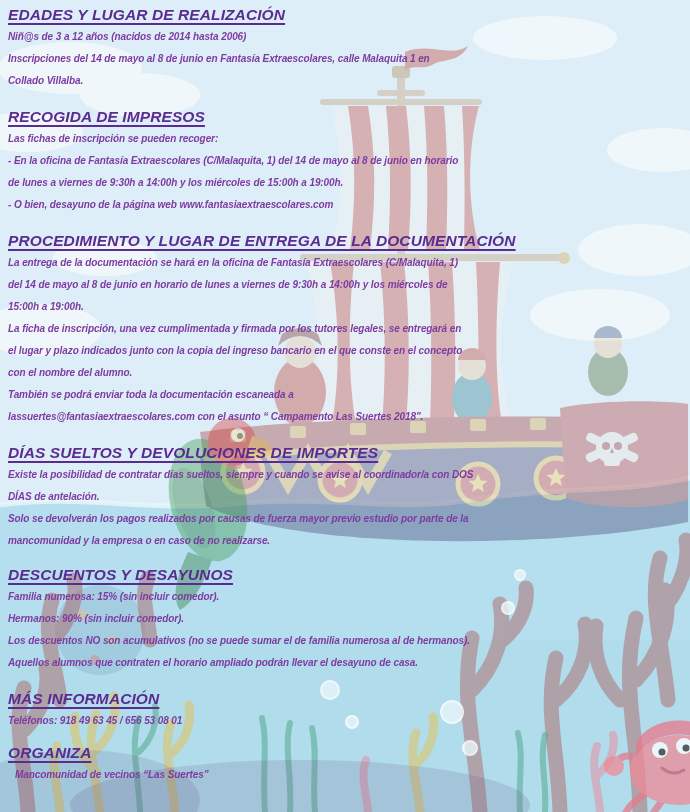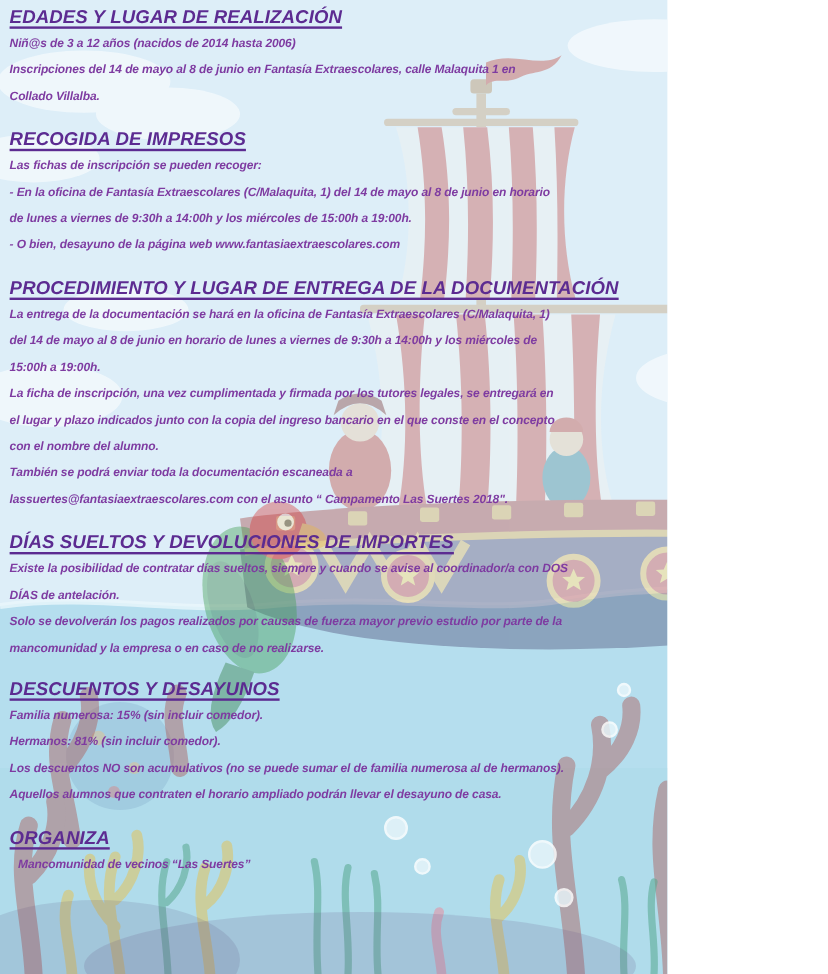--- a/index.html
+++ b/index.html
@@ -1,17 +1,17 @@
 <!DOCTYPE html>
 <html><head>
 <meta charset="utf-8">
 <style>
   html,body { margin:0; padding:0; }
   .page {
-    position:relative; width:556px; height:812px; overflow:hidden;
+    position:relative; width:690px; height:812px; overflow:hidden;
     background:#ddeef8;
     font-family:"Liberation Sans", sans-serif;
   }
   .bg { position:absolute; top:0; left:0; }
   .content { position:relative; padding:4px 0 0 8px; }
   .sec { margin-top:14px; }
   .content > .sec:first-child { margin-top:0; }
   .content > .sec:nth-child(5) { margin-top:12px; }
   .content > .sec:nth-child(6) { margin-top:14px; }
   .content > .sec:nth-child(7) { margin-top:10px; }
@@ -250,25 +250,29 @@
       <h2>DÍAS SUELTOS Y DEVOLUCIONES DE IMPORTES</h2>
       <div class="line">Existe la posibilidad de contratar días sueltos, siempre y cuando se avise al coordinador/a con DOS</div>
       <div class="line">DÍAS de antelación.</div>
       <div class="line">Solo se devolverán los pagos realizados por causas de fuerza mayor previo estudio por parte de la</div>
       <div class="line">mancomunidad y la empresa o en caso de no realizarse.</div>
     </section>
 
     <section class="sec">
       <h2>DESCUENTOS Y DESAYUNOS</h2>
       <div class="line">Familia numerosa: 15% (sin incluir comedor).</div>
-      <div class="line">Hermanos: 81% (sin incluir comedor).</div>
+      <div class="line">Hermanos: 90% (sin incluir comedor).</div>
       <div class="line">Los descuentos NO son acumulativos (no se puede sumar el de familia numerosa al de hermanos).</div>
       <div class="line">Aquellos alumnos que contraten el horario ampliado podrán llevar el desayuno de casa.</div>
     </section>
 
+    <section class="sec">
+      <h2>MÁS INFORMACIÓN</h2>
+      <div class="line">Teléfonos: 918 49 63 45 / 656 53 08 01</div>
+    </section>
 
     <section class="sec">
       <h2>ORGANIZA</h2>
       <div class="line indent">Mancomunidad de vecinos “Las Suertes”</div>
     </section>
 
   </div>
 </div>
 
 </body></html>

